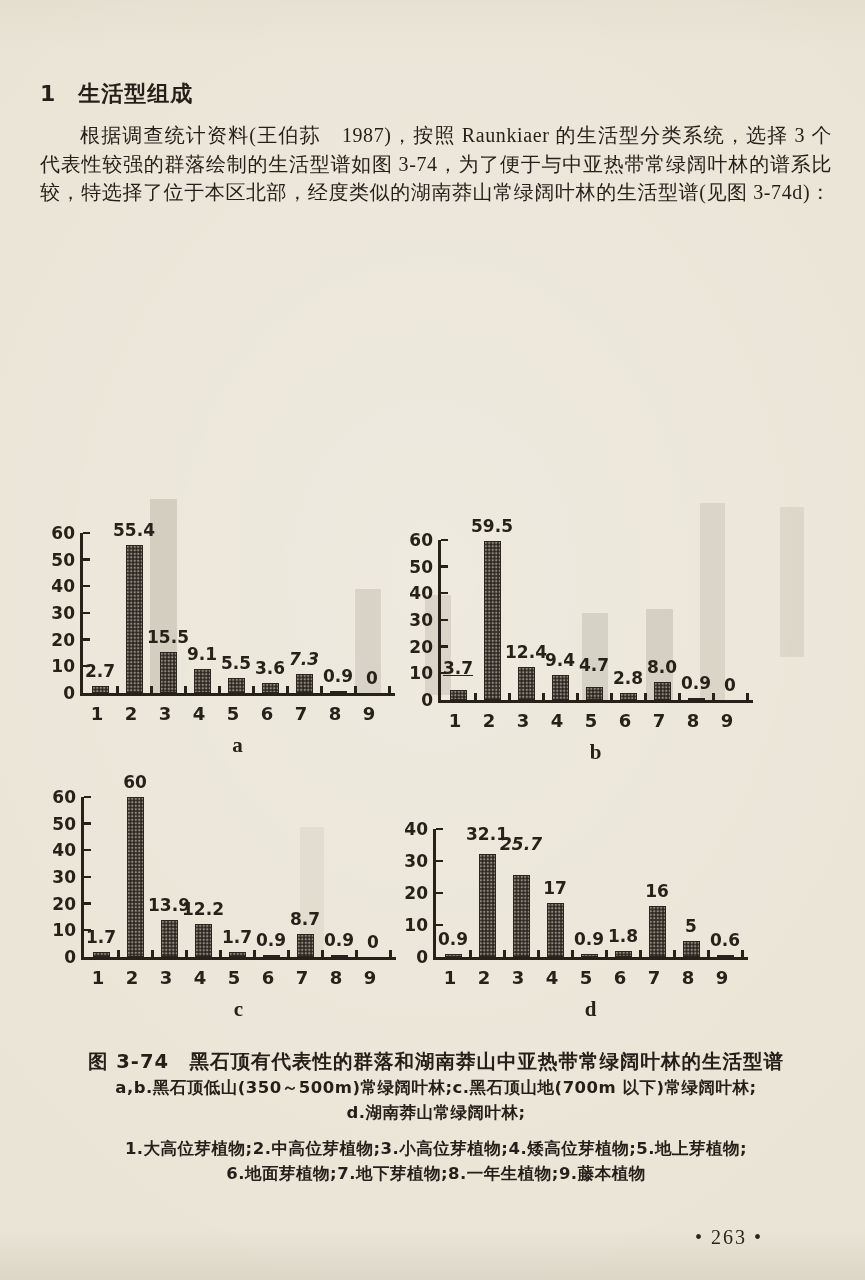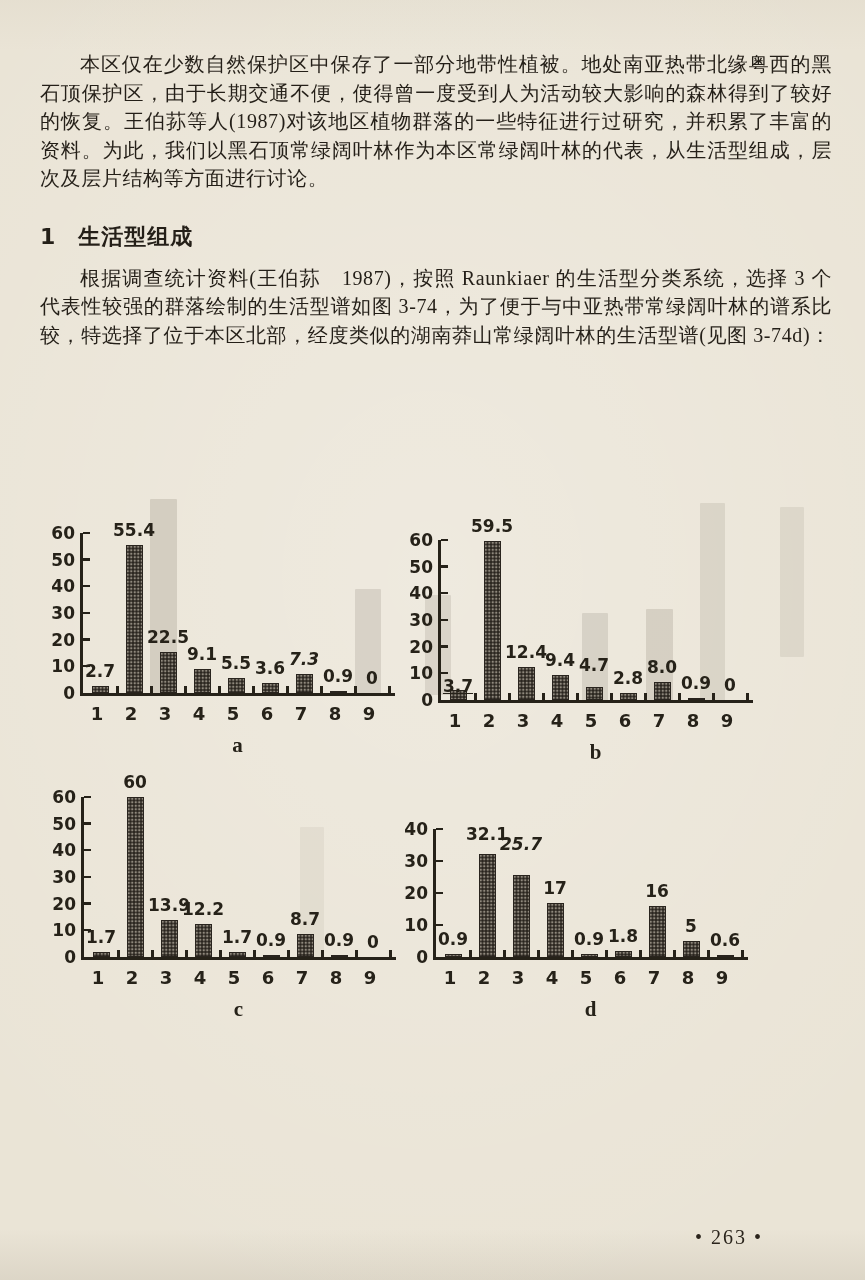--- a/index.html
+++ b/index.html
@@ -79,21 +79,20 @@
     font-size:20px;letter-spacing:2px;
     font-family:"Liberation Serif","DejaVu Serif",serif;color:#2a241c;
   }
 </style>
 </head>
 <body>
 
 <div class="page">
 
   <div class="content">
-    <p class="para">本区仅在少数自然保护区中保存了一部分地带性植被。地处南亚热带北缘粤西的黑石顶保护区，由于长期交通不便，使得曾一度受到人为活动较大影响的森林得到了较好的恢复。王伯荪等人(1987)对该地区植物群落的一些特征进行过研究，并积累了丰富的资料。为此，我们以黑石顶常绿阔叶林作为本区常绿阔叶林的代表，从生活型组成，层次及层片结构等方面进行讨论。</p>
     <div class="section-heading">
       <span>1</span>
       <span>生活型组成</span>
     </div>
     <p class="para" style="margin-top:8px">根据调查统计资料(王伯荪　1987)，按照 Raunkiaer 的生活型分类系统，选择 3 个代表性较强的群落绘制的生活型谱如图 3-74，为了便于与中亚热带常绿阔叶林的谱系比较，特选择了位于本区北部，经度类似的湖南莽山常绿阔叶林的生活型谱(见图 3-74d)：</p>
   </div>
 
   <div class="figure-area">
 
     <div class="ghost" style="left:150px;top:2px;width:27px;height:196px;opacity:0.30"></div>
@@ -127,21 +126,21 @@
           <div class="xtick-mark" style="left: 169px;"></div>
           <div class="xtick-mark" style="left: 203px;"></div>
           <div class="xtick-mark" style="left: 237px;"></div>
           <div class="xtick-mark" style="left: 271px;"></div>
           <div class="xtick-mark" style="left: 305px;"></div>
           <div class="bar" style="left: 8.5px; height: 7.2009px;"></div>
           <div class="bval" style="left: -5px; bottom: 13.2009px;">2.7</div>
           <div class="bar" style="left: 42.5px; height: 147.752px;"></div>
           <div class="bval" style="left: 29px; bottom: 153.752px;">55.4</div>
           <div class="bar" style="left: 76.5px; height: 41.3385px;"></div>
-          <div class="bval" style="left: 63px; bottom: 47.3385px;">22.5</div>
+          <div class="bval" style="left: 63px; bottom: 47.3385px;">15.5</div>
           <div class="bar" style="left: 110.5px; height: 24.2697px;"></div>
           <div class="bval" style="left: 97px; bottom: 30.2697px;">9.1</div>
           <div class="bar" style="left: 144.5px; height: 14.6685px;"></div>
           <div class="bval" style="left: 131px; bottom: 20.6685px;">5.5</div>
           <div class="bar" style="left: 178.5px; height: 9.6012px;"></div>
           <div class="bval" style="left: 165px; bottom: 15.6012px;">3.6</div>
           <div class="bar" style="left: 212.5px; height: 19.4691px;"></div>
           <div class="bval" style="left: 199px; bottom: 25.4691px; font-style: italic;">7.3</div>
           <div class="bar" style="left: 246.5px; height: 2.4003px;"></div>
           <div class="bval" style="left: 233px; bottom: 8.4003px;">0.9</div>
@@ -178,21 +177,21 @@
           <div class="xtick-mark" style="left: 33px;"></div>
           <div class="xtick-mark" style="left: 67px;"></div>
           <div class="xtick-mark" style="left: 101px;"></div>
           <div class="xtick-mark" style="left: 135px;"></div>
           <div class="xtick-mark" style="left: 169px;"></div>
           <div class="xtick-mark" style="left: 203px;"></div>
           <div class="xtick-mark" style="left: 237px;"></div>
           <div class="xtick-mark" style="left: 271px;"></div>
           <div class="xtick-mark" style="left: 305px;"></div>
           <div class="bar" style="left: 8.5px; height: 9.8679px;"></div>
-          <div class="bval" style="left: -5px; bottom: 5px; text-decoration: underline;">3.7</div>
+          <div class="bval" style="left: -5px; bottom: 23px; text-decoration: underline;">3.7</div>
           <div class="bar" style="left: 42.5px; height: 158.686px;"></div>
           <div class="bval" style="left: 29px; bottom: 164.686px;">59.5</div>
           <div class="bar" style="left: 76.5px; height: 33.0708px;"></div>
           <div class="bval" style="left: 63px; bottom: 39.0708px;">12.4</div>
           <div class="bar" style="left: 110.5px; height: 25.0698px;"></div>
           <div class="bval" style="left: 97px; bottom: 31.0698px;">9.4</div>
           <div class="bar" style="left: 144.5px; height: 12.5349px;"></div>
           <div class="bval" style="left: 131px; bottom: 26px;">4.7</div>
           <div class="bar" style="left: 178.5px; height: 7.4676px;"></div>
           <div class="bval" style="left: 165px; bottom: 13.4676px;">2.8</div>
@@ -317,16 +316,25 @@
           <span>5</span>
           <span>6</span>
           <span>7</span>
           <span>8</span>
           <span>9</span>
         </div>
         <div class="chart-letter">d</div>
       </div>
   </div>
 
+  <div class="caption">
+    <p class="caption-title">图 3-74　黑石顶有代表性的群落和湖南莽山中亚热带常绿阔叶林的生活型谱</p>
+    <p class="caption-sub">a,b.黑石顶低山(350～500m)常绿阔叶林;c.黑石顶山地(700m 以下)常绿阔叶林;</p>
+    <p class="caption-sub">d.湖南莽山常绿阔叶林;</p>
+    <div class="legend-block">
+      <p class="legend-line">1.大高位芽植物;2.中高位芽植物;3.小高位芽植物;4.矮高位芽植物;5.地上芽植物;</p>
+      <p class="legend-line">6.地面芽植物;7.地下芽植物;8.一年生植物;9.藤本植物</p>
+    </div>
+  </div>
 
   <div class="page-number">• 263 •</div>
 
 </div>
 
 </body></html>

